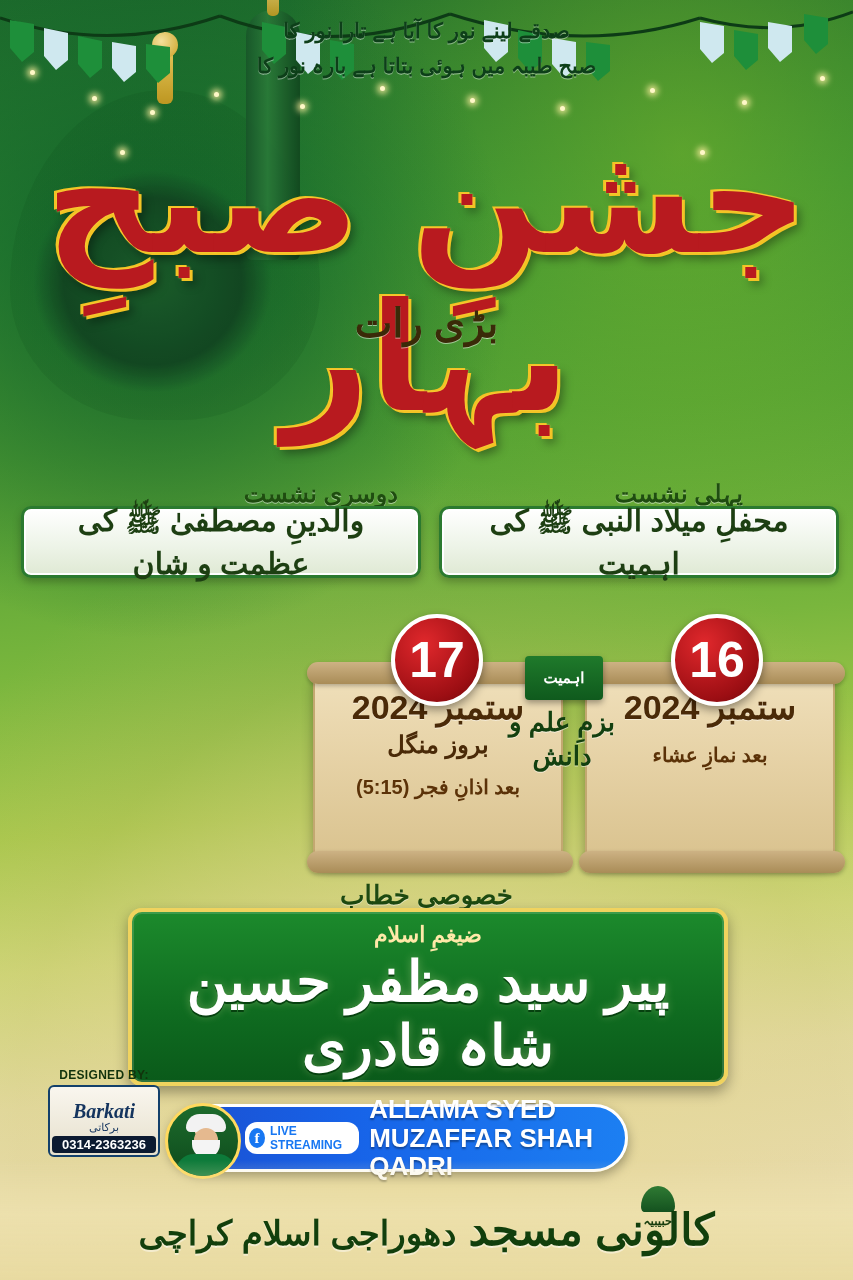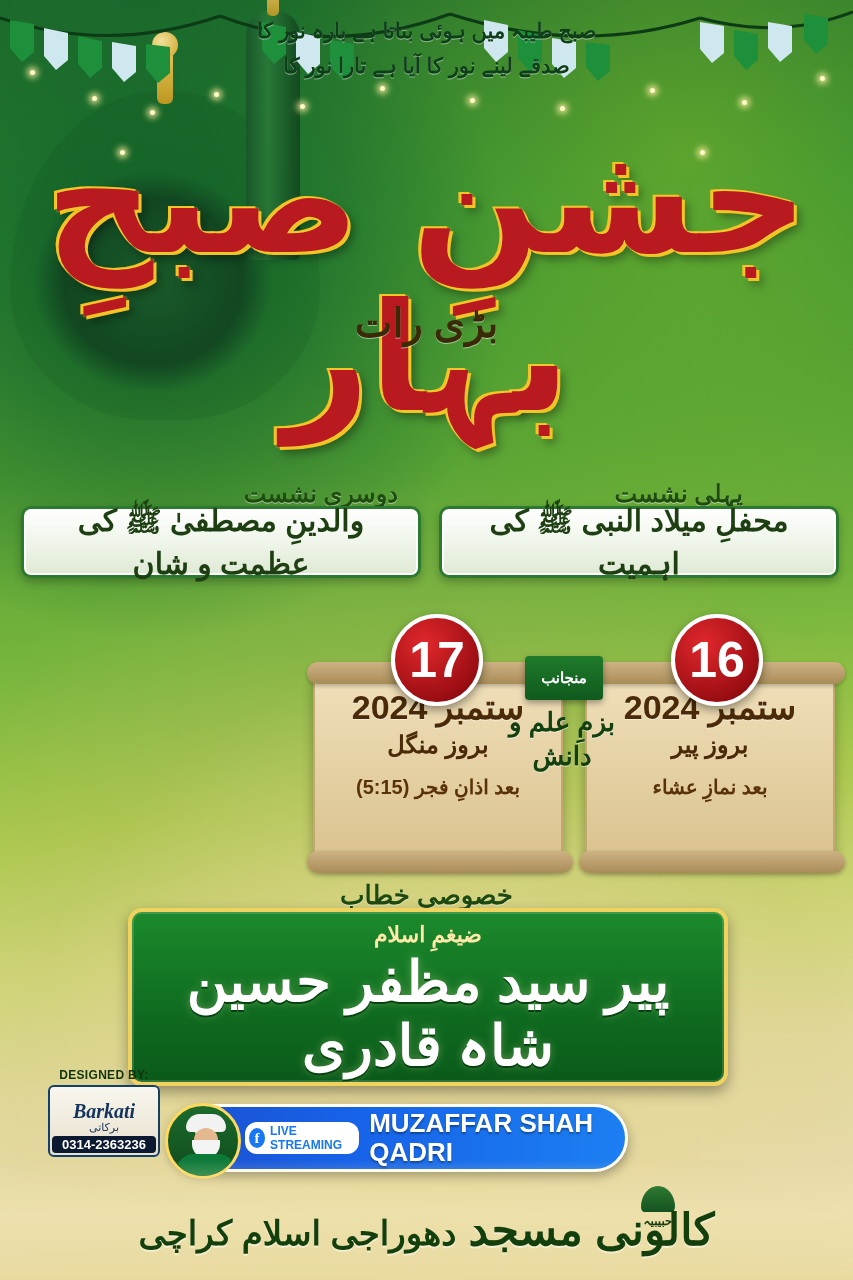--- a/index.html
+++ b/index.html
@@ -423,56 +423,55 @@
     <div class="glow-dot" style="left:470px;top:98px"></div>
     <div class="glow-dot" style="left:560px;top:106px"></div>
     <div class="glow-dot" style="left:650px;top:88px"></div>
     <div class="glow-dot" style="left:742px;top:100px"></div>
     <div class="glow-dot" style="left:820px;top:76px"></div>
     <div class="glow-dot" style="left:120px;top:150px"></div>
     <div class="glow-dot" style="left:700px;top:150px"></div>
   </div>
 
   <div class="couplet">
+    <div>صدقے لینے نور کا آیا ہے تارا نور کا</div>
     <div>صبح طیبہ میں ہوئی بتاتا ہے بارہ نور کا</div>
-    <div>صدقے لینے نور کا آیا ہے تارا نور کا</div>
   </div>
 
   <div class="title-wrap">
     <div class="title-main">جشنِ صبحِ بہار</div>
   </div>
   <div class="title-sub">بڑی رات</div>
 
   <div class="sessions">
     <div class="sess-label right">پہلی نشست</div>
     <div class="sess-label left">دوسری نشست</div>
     <div class="ribbon right">محفلِ میلاد النبی ﷺ کی اہمیت</div>
     <div class="ribbon left">والدینِ مصطفیٰ ﷺ کی عظمت و شان</div>
   </div>
 
   <div class="scrolls">
     <div class="scroll right">
       <div class="scroll-inner">
         <div class="scroll-date">ستمبر 2024</div>
-        <div class="scroll-day">بروز پیر</div>
         <div class="scroll-time">بعد نمازِ عشاء</div>
       </div>
     </div>
     <div class="badge right">16</div>
 
     <div class="scroll left">
       <div class="scroll-inner">
         <div class="scroll-date">ستمبر 2024</div>
         <div class="scroll-day">بروز منگل</div>
         <div class="scroll-time">بعد اذانِ فجر (5:15)</div>
       </div>
     </div>
     <div class="badge left">17</div>
 
-    <div class="mid-tag">منجانب</div>
+    <div class="mid-tag">اہمیت</div>
     <div class="mid-text">بزمِ علم و دانش</div>
   </div>
 
   <div class="speaker-head">خصوصی خطاب</div>
   <div class="speaker-panel">
     <div class="speaker-pre">ضیغمِ اسلام</div>
     <div class="speaker-name">پیر سید مظفر حسین شاہ قادری</div>
   </div>
 
   <div class="designer">
@@ -489,20 +488,21 @@
       <div class="turban"></div>
       <div class="face"></div>
       <div class="beard"></div>
       <div class="body"></div>
     </div>
     <div class="fb-chip">
       <span class="fb-circle">f</span>
       <span class="fb-text">LIVE STREAMING</span>
     </div>
     <div class="live-names">
+      <div>ALLAMA SYED</div>
       <div>MUZAFFAR SHAH QADRI</div>
     </div>
   </div>
 
   <div class="sand"></div>
 
   <div class="venue-crest">
     <div class="crest-dome"></div>
     <div>حبیبیہ</div>
   </div>

